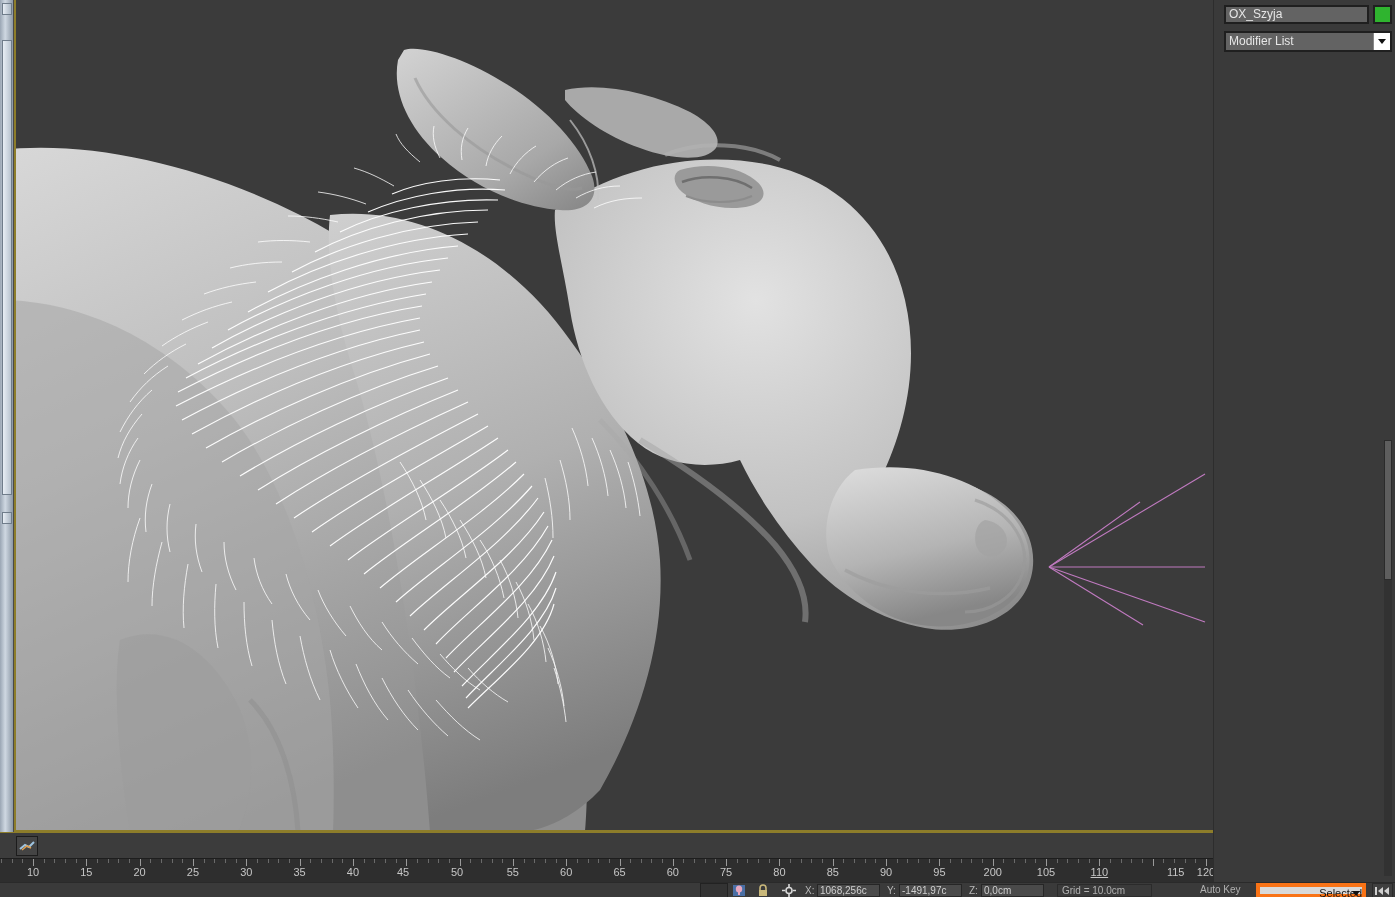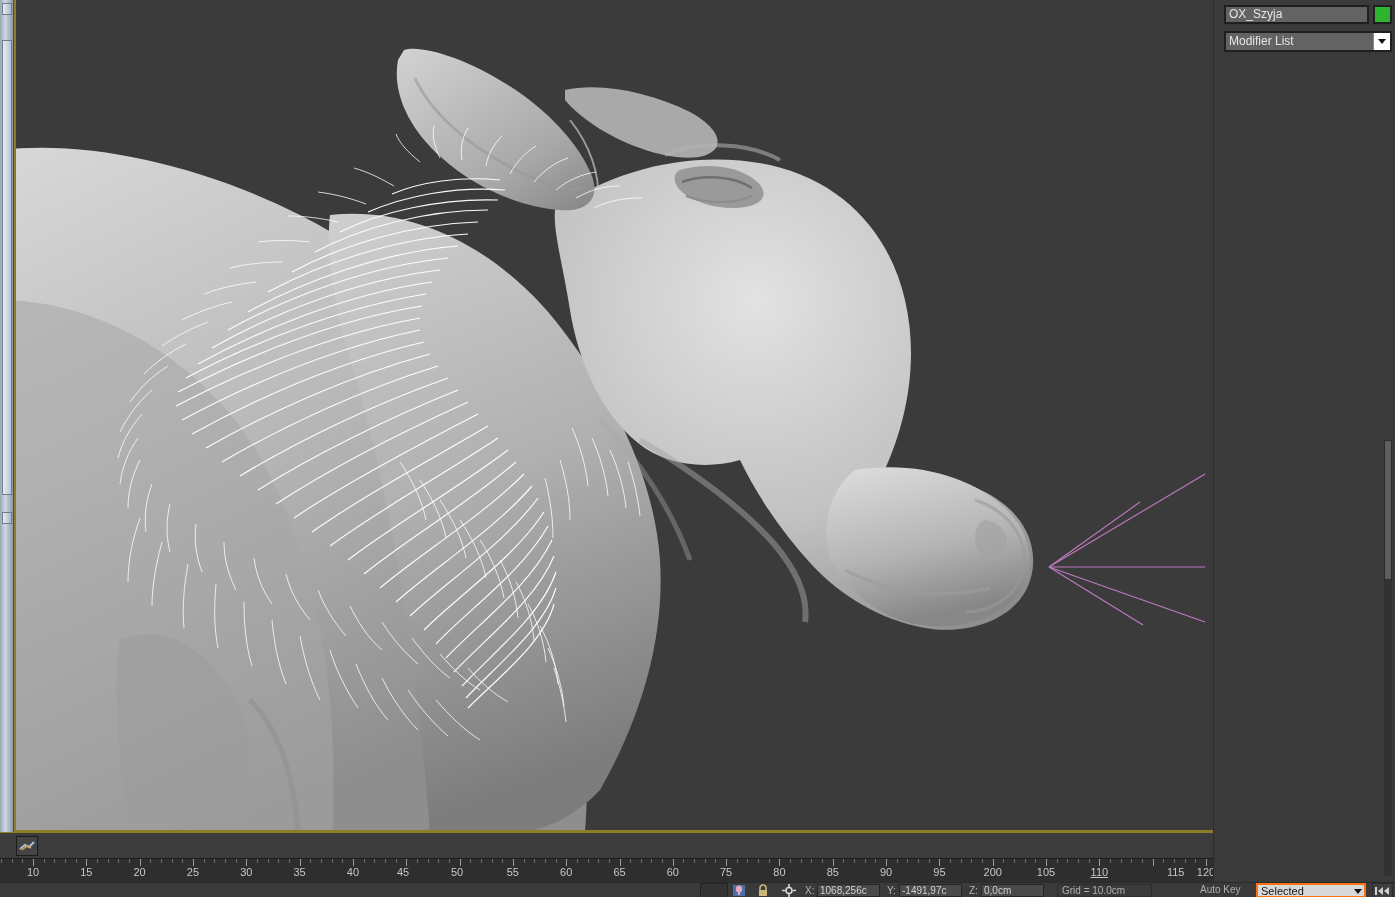--- a/index.html
+++ b/index.html
@@ -85,22 +85,22 @@
     position:absolute; left:1057px; top:1px; width:95px; height:13px;
     background:#3a3a3a; border:1px solid #2b2b2b; color:#b0b0b0;
     font-size:10px; line-height:12px; padding-left:4px; overflow:hidden;
   }
   #autokey {
     position:absolute; left:1200px; top:1px; height:13px;
     font-size:10px; color:#b0b0b0; line-height:12px;
   }
   #selcombo {
     position:absolute; left:1256px; top:0px; width:110px; height:15px;
-    background:#d9d9d9; border:2px solid #f97316; color:#111;
-    font-size:11px; line-height:13px; padding-left:3px;
+    background:#d9d9d9; border:4px solid #f97316; color:#111;
+    font-size:11px; line-height:13px; padding-left:3px;text-align:right;
   }
   #selcombo .arrow {
     position:absolute; right:2px; top:4px;
     border-left:4px solid transparent; border-right:4px solid transparent;
     border-top:5px solid #111;
   }
   #endbtn {
     position:absolute; left:1372px; top:0px; width:21px; height:15px;
     background:#3f3f3f; border:1px solid #2b2b2b;
     display:flex; align-items:center; justify-content:center;

